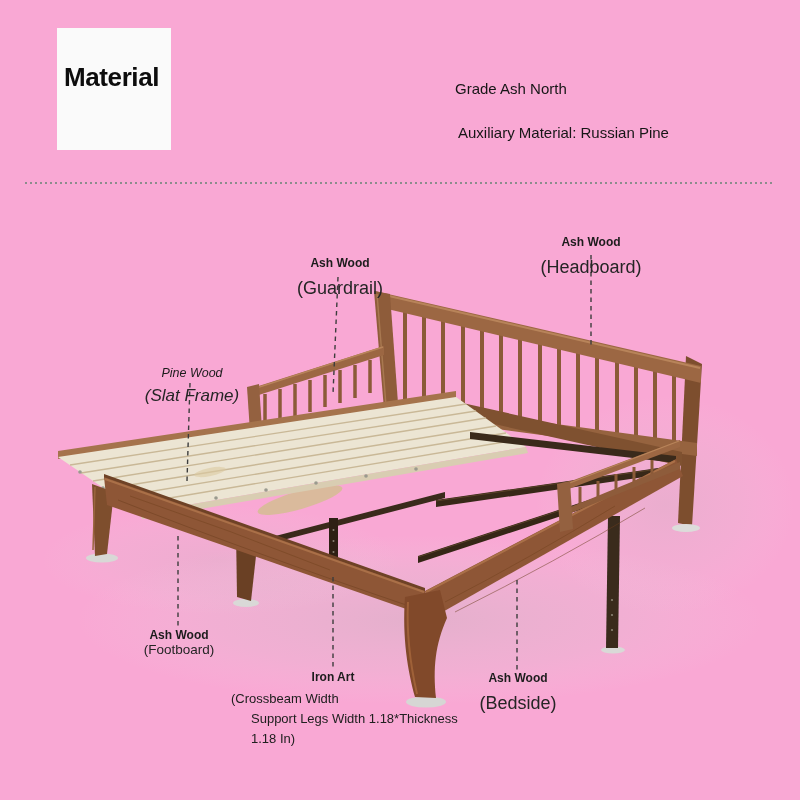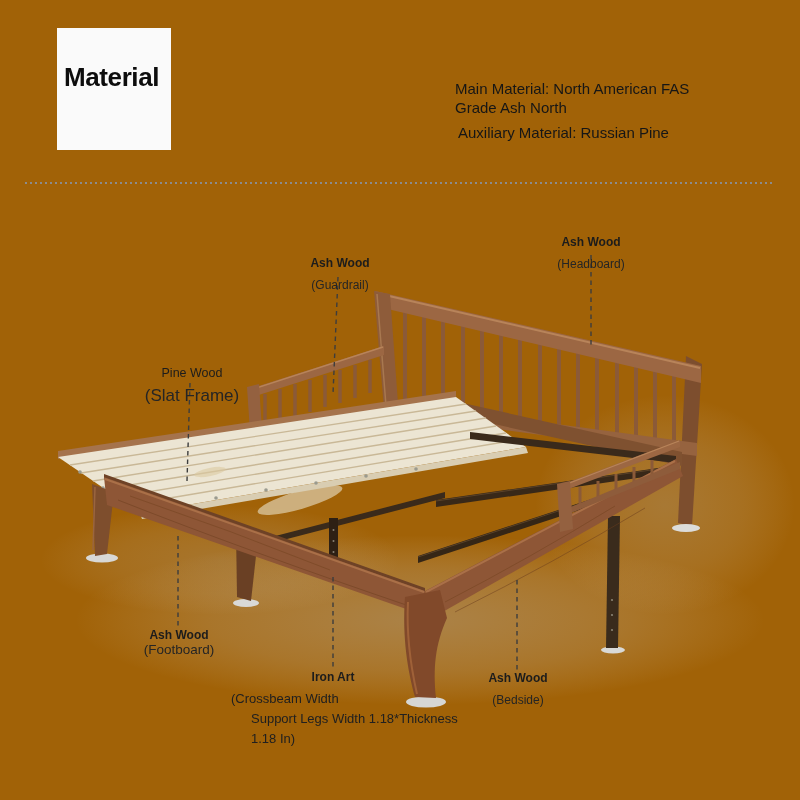--- a/index.html
+++ b/index.html
@@ -1,51 +1,50 @@
 <!DOCTYPE html>
 <html><head>
 <meta charset="utf-8">
 <style>
   html,body{margin:0;padding:0;background:#ffffff;}
   .stage{
-    position:relative;width:800px;height:800px;background:#a16207;overflow:hidden;
+    position:relative;width:800px;height:800px;background:#f9a8d4;overflow:hidden;
     font-family:"Liberation Sans", sans-serif;color:#1f1f1f;
   }
   .title-box{position:absolute;left:57px;top:28px;width:114px;height:122px;background:#fafafa;}
   .title{position:absolute;left:64px;top:64px;margin:0;font-size:26px;line-height:26px;
     font-weight:bold;letter-spacing:-0.4px;color:#0d0d0d;}
   .title span{display:block;}
   .materials{position:absolute;left:455px;top:79px;font-size:15px;line-height:19px;color:#161616;}
   .materials.aux{top:123px;left:458px;}
   .dotted-rule{position:absolute;left:25px;right:25px;top:182px;height:2px;
     background-image:repeating-linear-gradient(90deg,#8c8c8c 0 2px,transparent 2px 5px);}
   svg.bed{position:absolute;left:0;top:0;width:800px;height:800px;}
 
   .part-label{position:absolute;text-align:center;transform:translateX(-50%);white-space:nowrap;}
   .part-label .mat{font-weight:bold;font-size:12px;color:#1c1c1c;}
-  .part-label .part{font-size:12px;margin-top:8px;color:#252525;}
+  .part-label .part{font-size:18px;margin-top:8px;color:#252525;}
   .part-label .part.sm{font-size:13.5px;margin-top:0;}
   .part-label .mat.thin{font-weight:normal;font-size:12.5px;}
   .part-label .part.lg{font-size:17px;margin-top:6px;}
   .iron-specs{position:absolute;left:231px;top:691px;font-size:13px;line-height:15px;
     text-align:left;color:#202020;white-space:nowrap;}
   .iron-specs .indent{margin-left:20px;margin-top:5px;}
 </style>
 </head>
 <body>
 
 <div class="stage">
 
   <div class="title-box"></div>
   <h1 class="title">
       <span>Material</span>
     </h1>
 
   <div class="materials">
-    <div>Main Material: North American FAS</div>
     <div>Grade Ash North</div>
   </div>
   <div class="materials aux">Auxiliary Material: Russian Pine</div>
 
   <div class="dotted-rule"></div>
 
   <svg class="bed" viewBox="0 0 800 800">
     <defs>
       <radialGradient id="gShadow" cx="50%" cy="50%" r="50%">
         <stop offset="0%" stop-color="#bdbdbd" stop-opacity="0.35"></stop>
@@ -210,21 +209,21 @@
   <div class="part-label" style="left:340px;top:256px;">
     <div class="mat">Ash Wood</div>
     <div class="part">(Guardrail)</div>
   </div>
 
   <div class="part-label" style="left:591px;top:235px;">
     <div class="mat">Ash Wood</div>
     <div class="part">(Headboard)</div>
   </div>
 
-  <div class="part-label" style="left:192px;top:366px;">
+  <div class="part-label" style="left:192px;top:366px;font-style:italic;">
     <div class="mat thin">Pine Wood</div>
     <div class="part lg">(Slat Frame)</div>
   </div>
 
   <div class="part-label" style="left:179px;top:628px;">
     <div class="mat">Ash Wood</div>
     <div class="part sm">(Footboard)</div>
   </div>
 
   <div class="part-label" style="left:333px;top:670px;">

